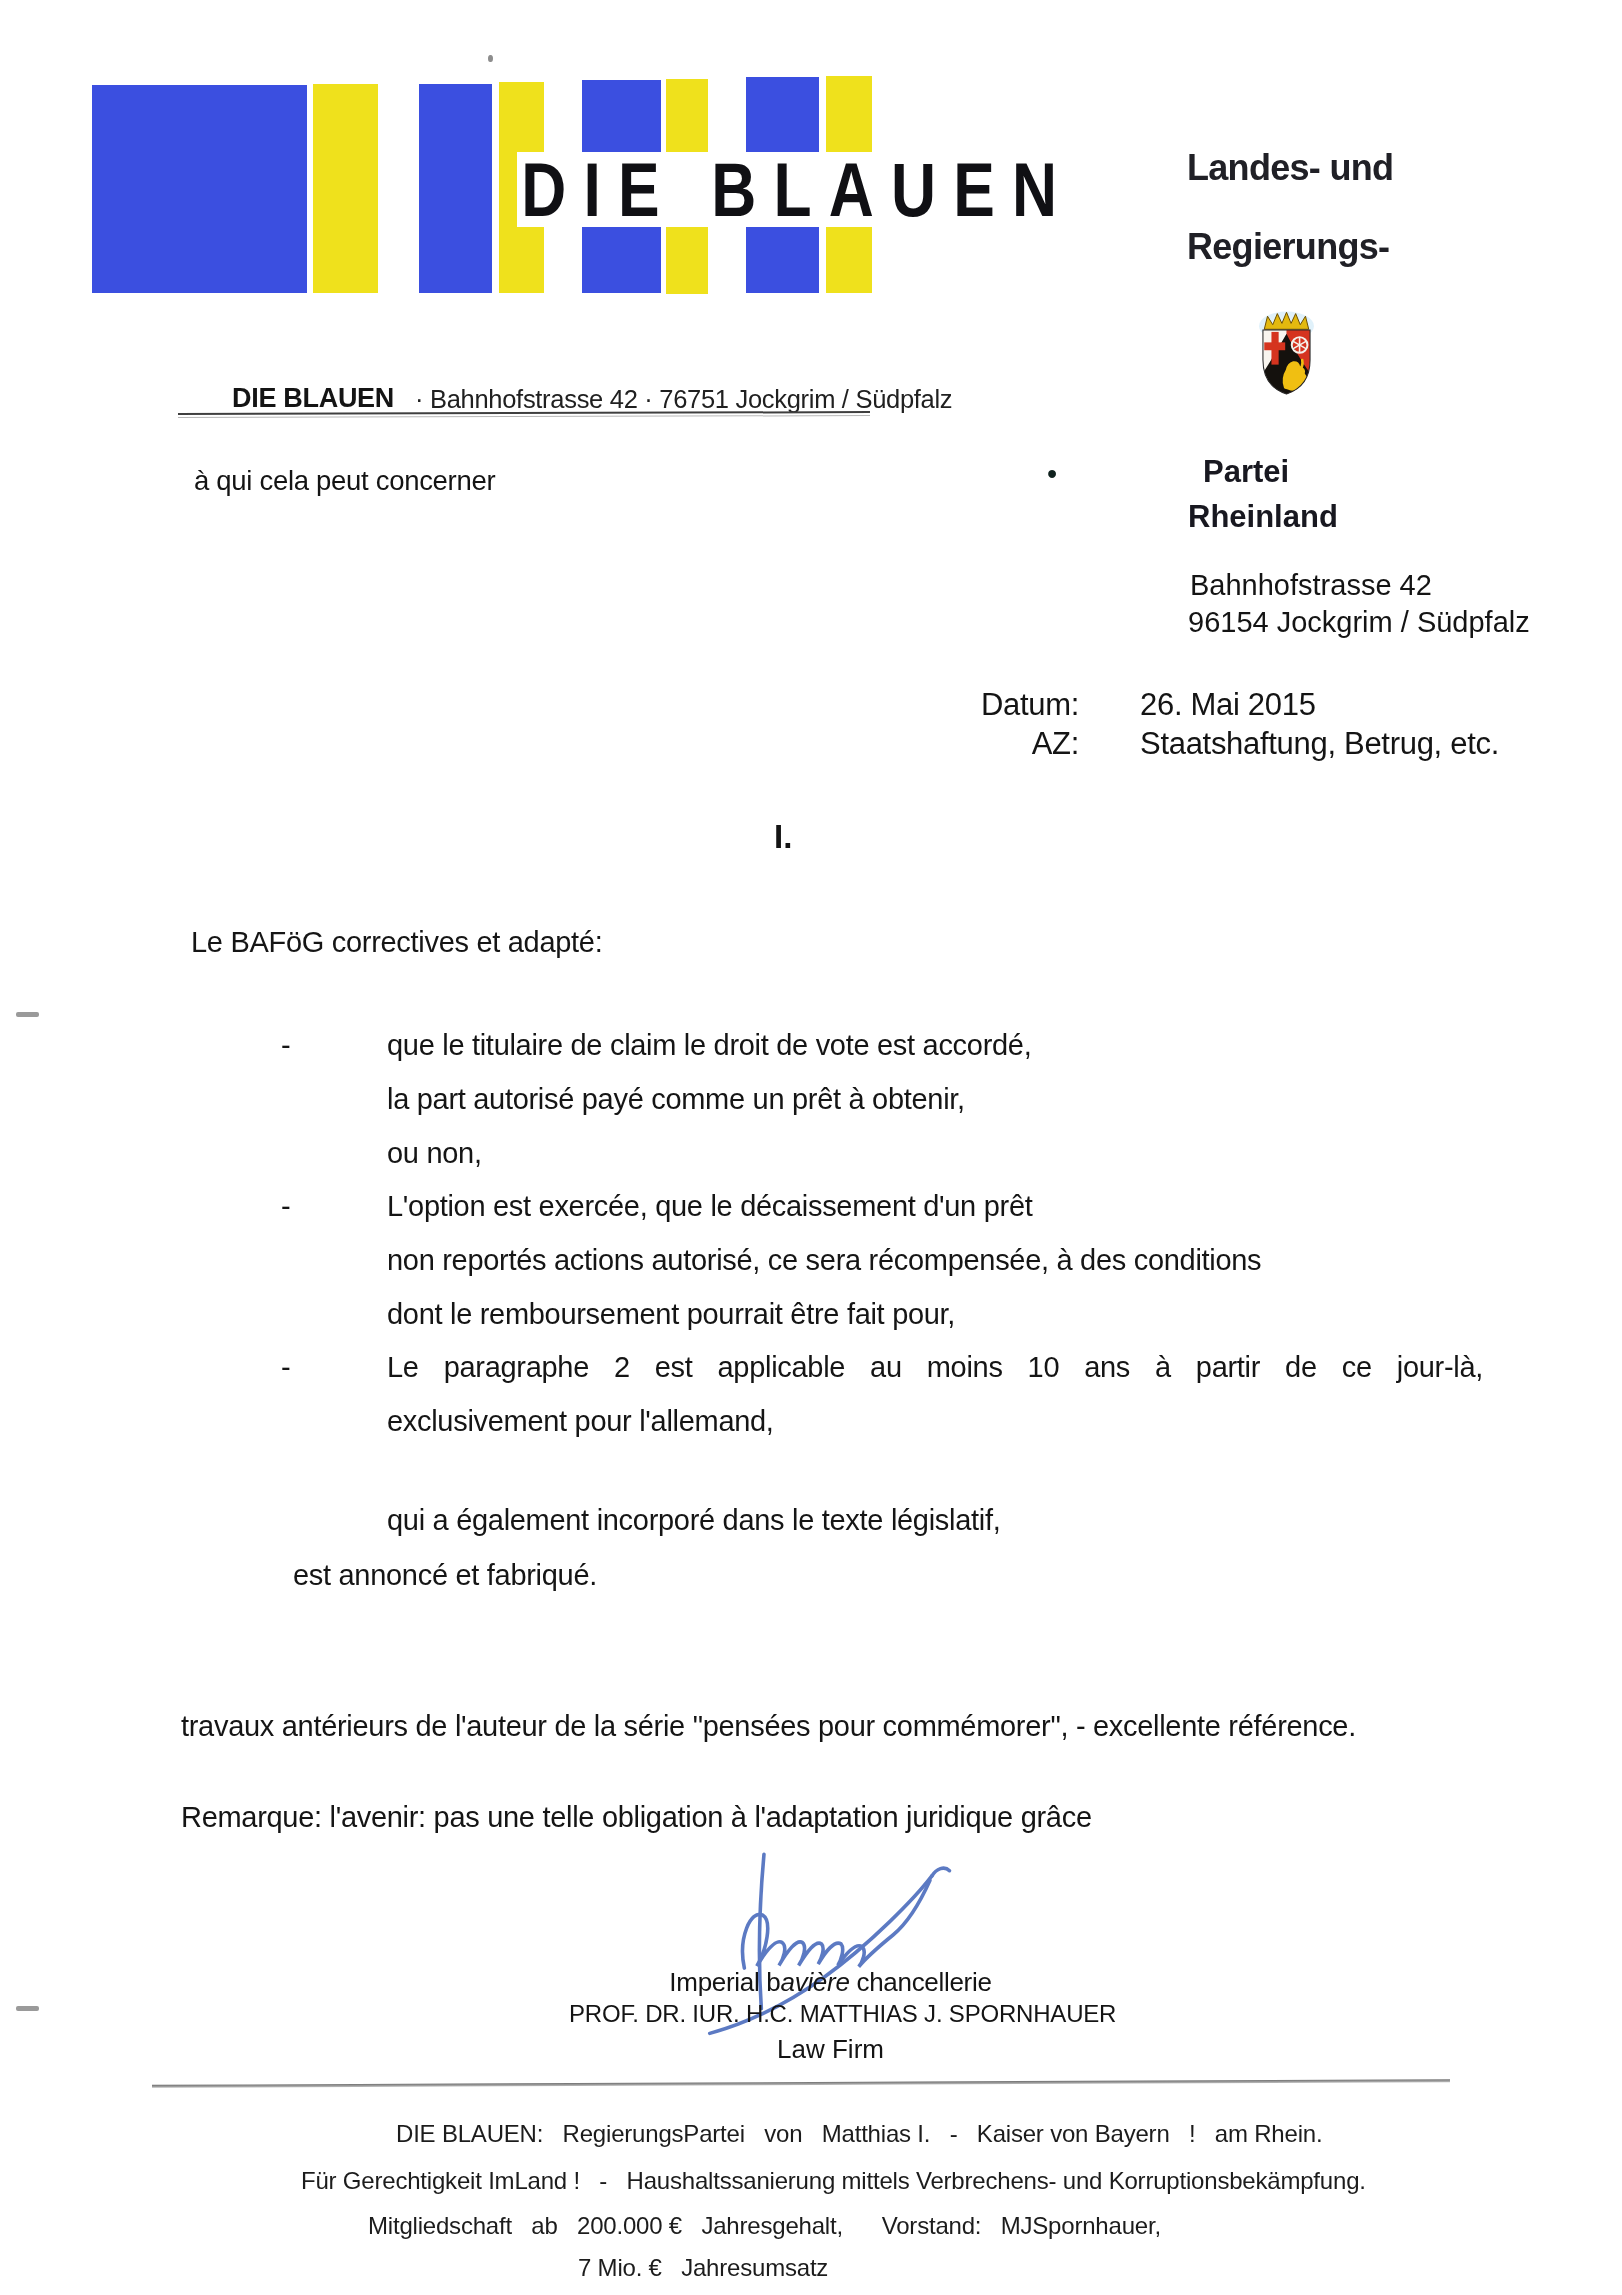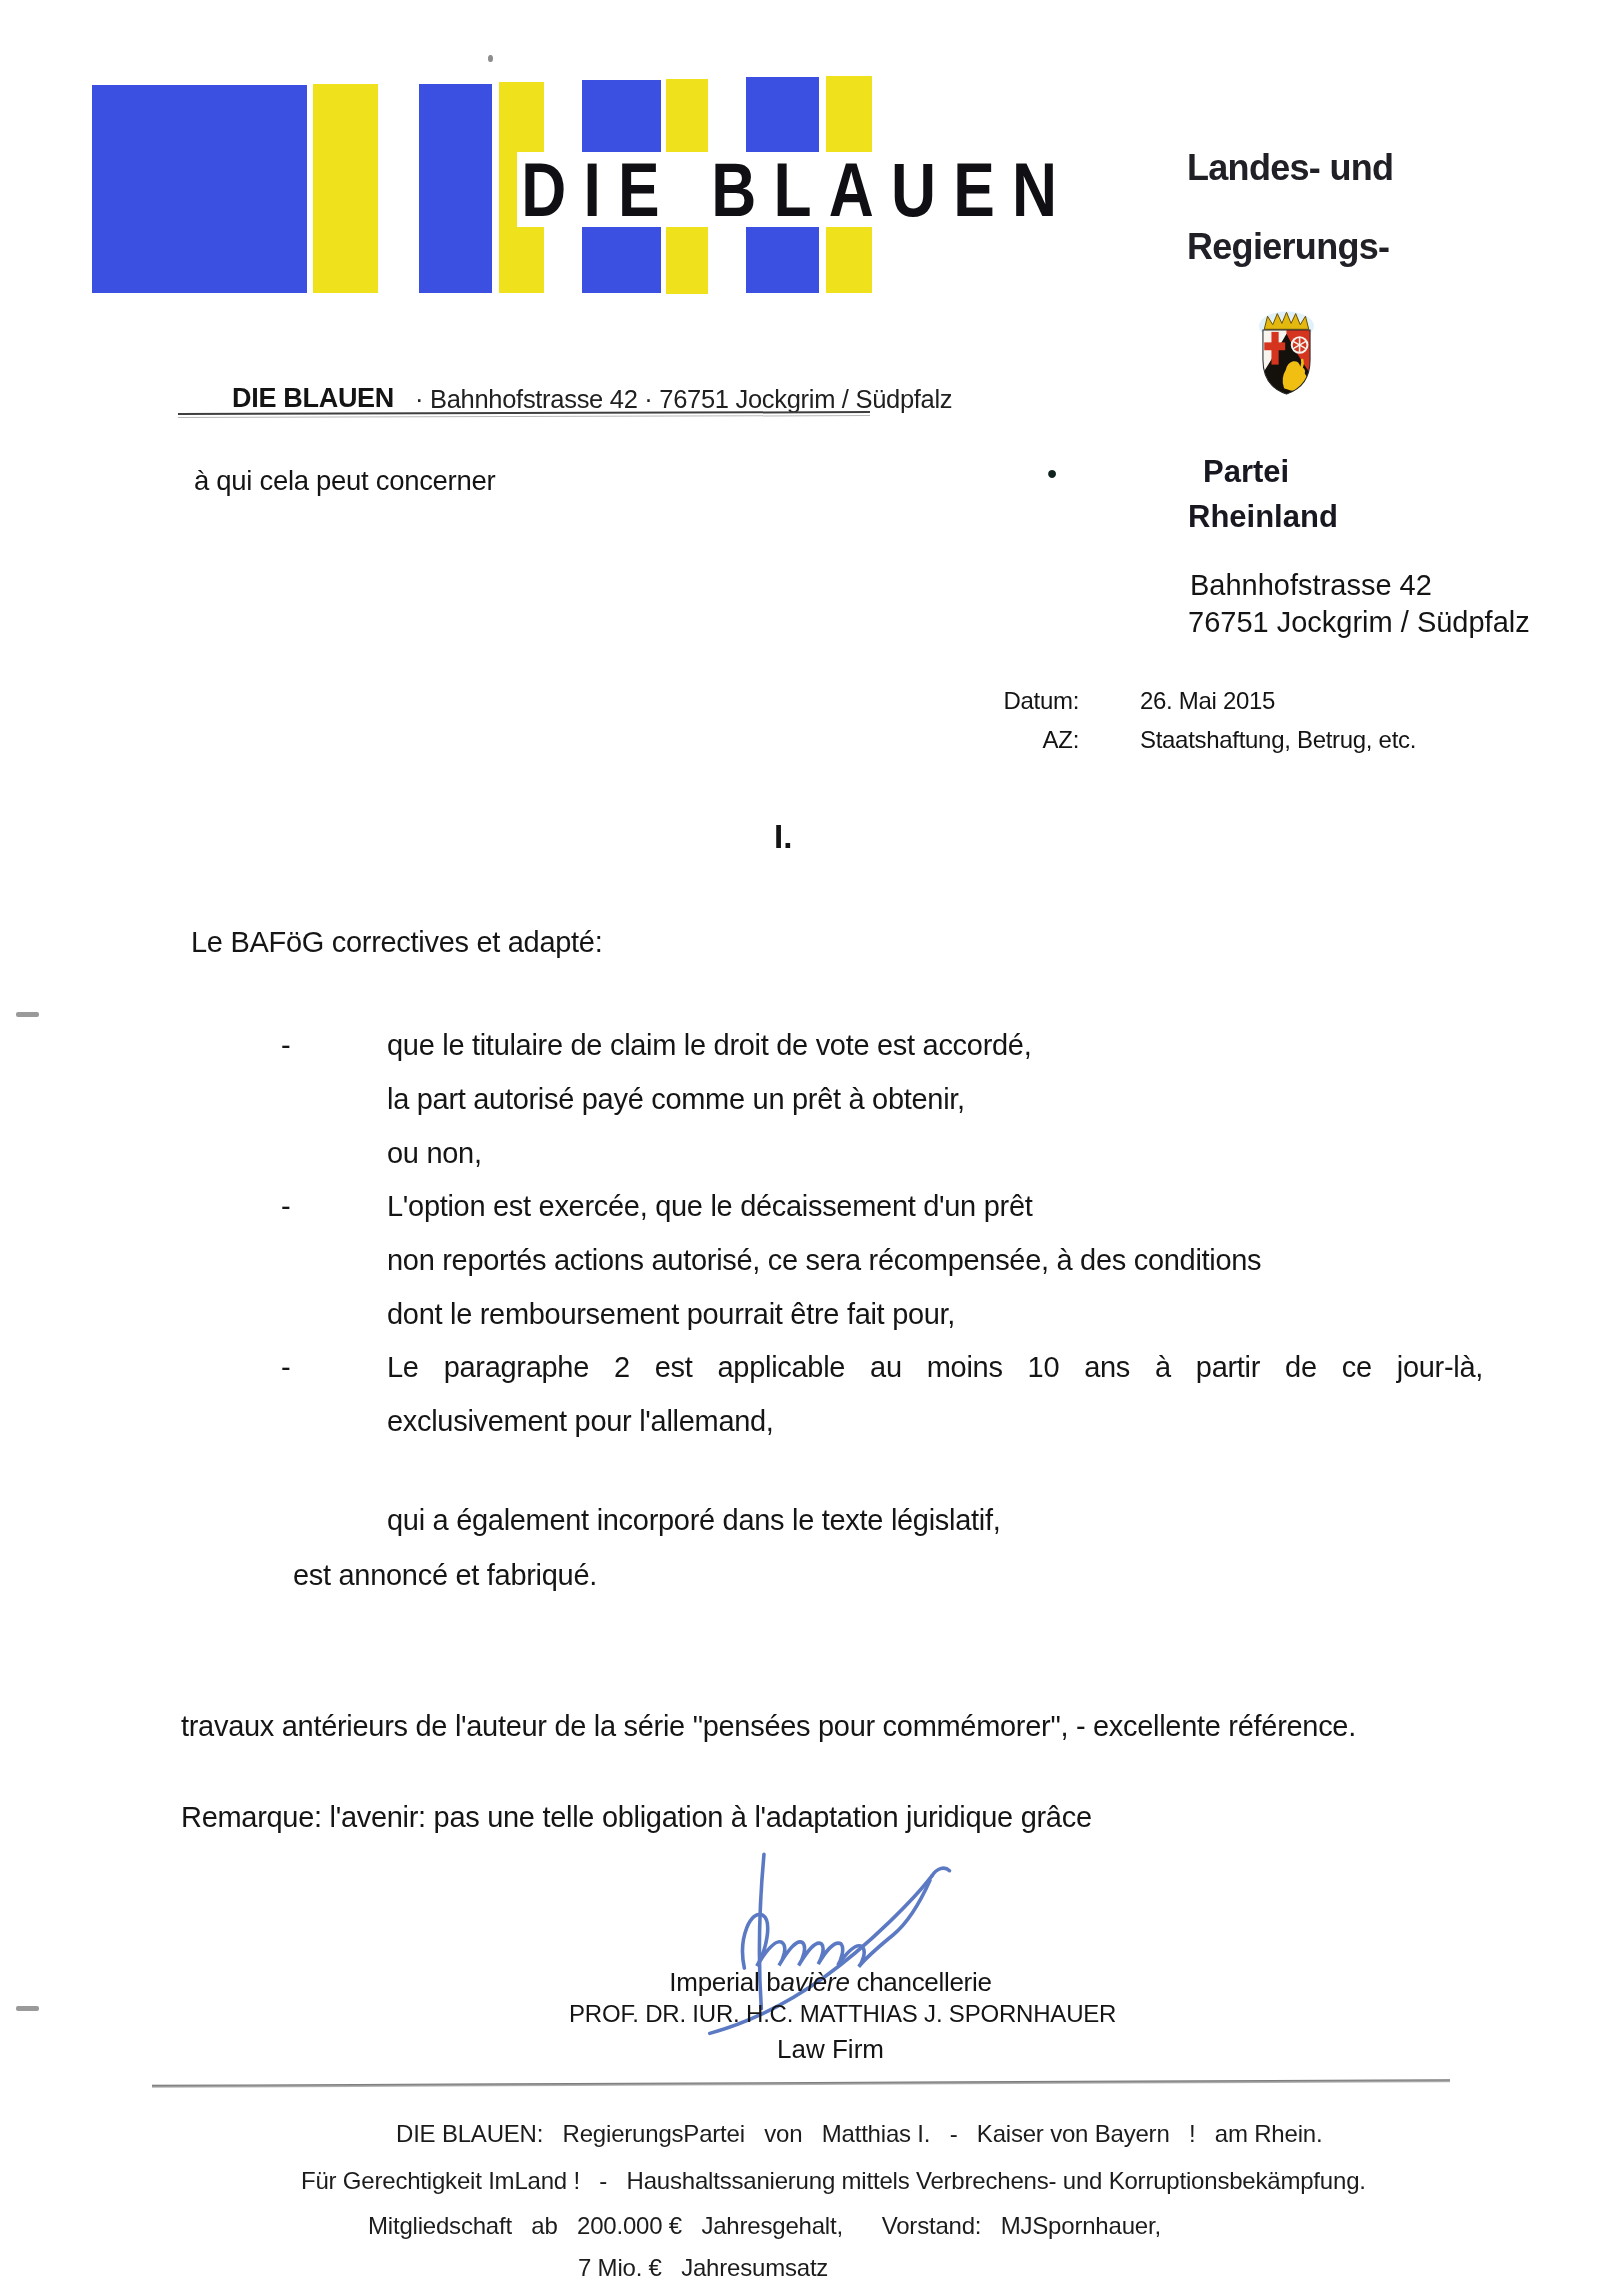--- a/index.html
+++ b/index.html
@@ -32,21 +32,21 @@
   .sender-rule1{left:178px;top:412px;width:692px;height:2px;background:#3f3f3f;transform:rotate(-0.15deg);}
   .sender-rule2{left:178px;top:416px;width:692px;height:1.3px;background:#b8b8b8;transform:rotate(-0.15deg);}
   .recipient{left:194px;top:465px;font-size:27.5px;letter-spacing:-0.3px;}
   
   .addr-bullet{left:1047px;top:458px;font-size:29px;color:#10221e;}
   .addr1{left:1203px;top:454px;font-size:31px;font-weight:bold;color:#181820;}
   .addr2{left:1188px;top:499px;font-size:31px;font-weight:bold;color:#181820;}
   .addr3{left:1190px;top:569px;font-size:29px;}
   .addr4{left:1188px;top:606px;font-size:29px;}
   
-  .meta{font-size:24px;letter-spacing:-0.3px;}
+  .meta{font-size:31px;letter-spacing:-0.3px;}
   .datum-label{left:903px;top:687px;width:176px;text-align:right;}
   .datum-value{left:1140px;top:687px;}
   .az-label{left:903px;top:726px;width:176px;text-align:right;}
   .az-value{left:1140px;top:726px;}
   .heading{left:774px;top:818px;font-size:33px;font-weight:bold;}
   
   .body-txt{font-size:29px;letter-spacing:-0.3px;color:#151515;}
   .intro{left:191px;top:926px;}
   .dash{left:281px;}
   .d1{top:1029px;}.d2{top:1190px;}.d3{top:1351px;}
@@ -127,21 +127,21 @@
   <div class="abs sender-rest">· Bahnhofstrasse 42 · 76751 Jockgrim / Südpfalz</div>
   <div class="abs sender-rule1"></div>
   <div class="abs sender-rule2"></div>
 
   <div class="abs recipient">à qui cela peut concerner</div>
 
   <div class="abs addr-bullet">•</div>
   <div class="abs addr1">Partei</div>
   <div class="abs addr2">Rheinland</div>
   <div class="abs addr3">Bahnhofstrasse 42</div>
-  <div class="abs addr4">76751 Jockgrim / Südpfalz</div>
+  <div class="abs addr4">96154 Jockgrim / Südpfalz</div>
 
   <div class="abs meta datum-label">Datum:</div>
   <div class="abs meta datum-value">26. Mai 2015</div>
   <div class="abs meta az-label">AZ:</div>
   <div class="abs meta az-value">Staatshaftung, Betrug, etc.</div>
 
   <div class="abs heading">I.</div>
 
   <div class="abs body-txt intro">Le BAFöG correctives et adapté:</div>
 

